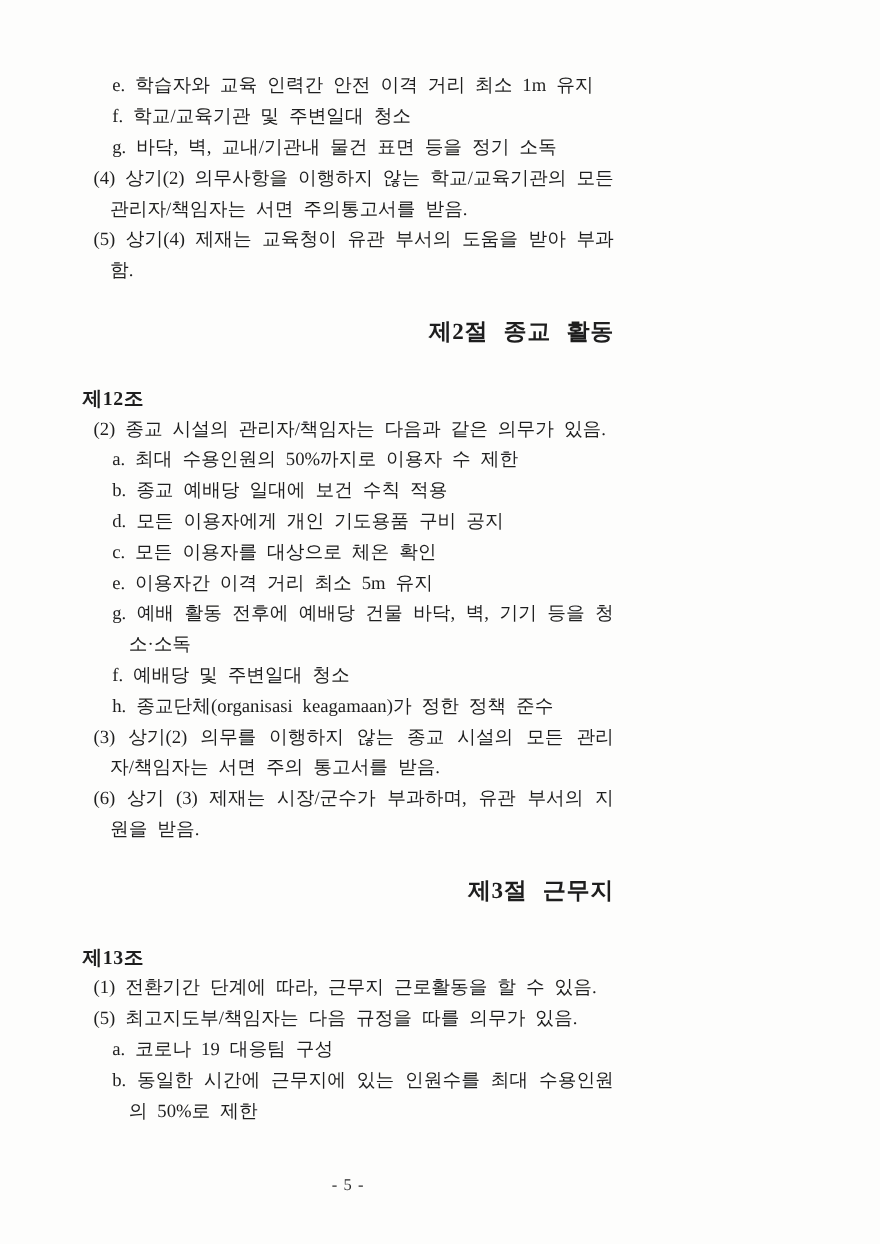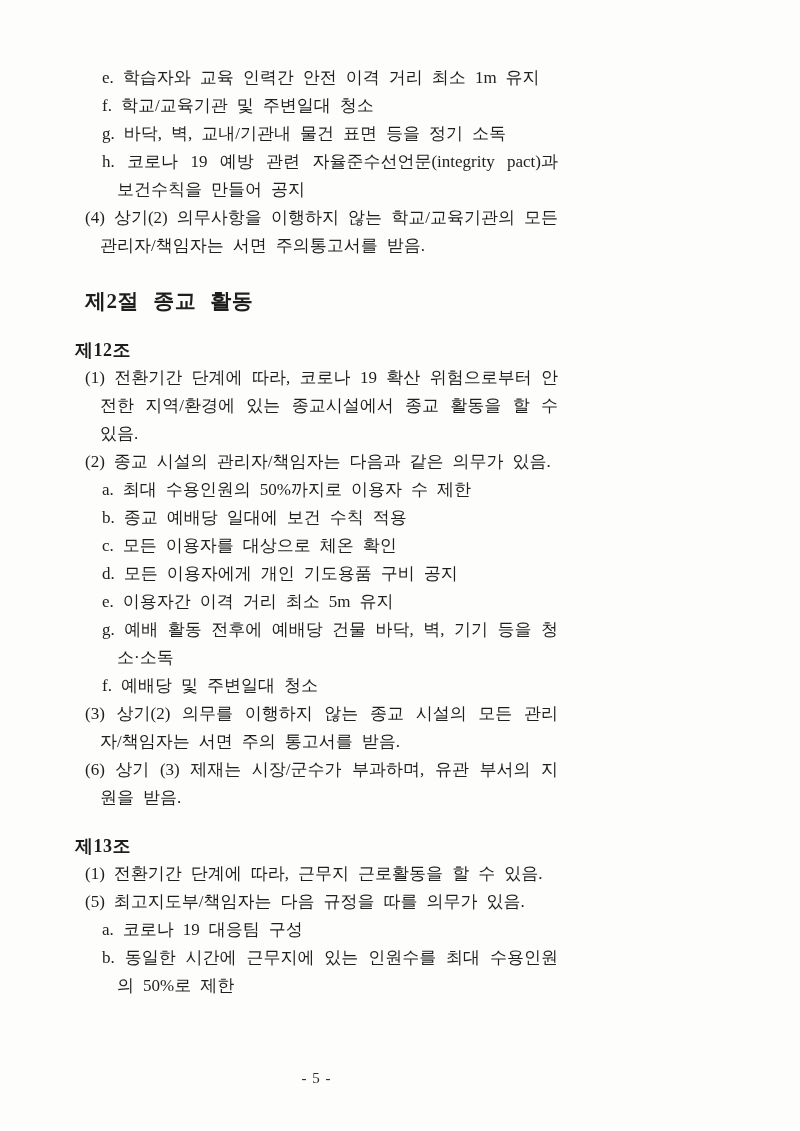--- a/index.html
+++ b/index.html
@@ -32,30 +32,30 @@
   }
   
   .l2 {
     padding-left: 32px;
     text-indent: -15px;
   }
   .section-heading {
     font-size: 21px;
     line-height: 30px;
     font-weight: bold;
-    text-align: left;
+    text-align: right;
     word-spacing: 0.4em;
     margin-top: 26px;
     letter-spacing: 0.5px;
   }
   .article-heading {
     font-size: 18px;
     line-height: 28px;
     font-weight: bold;
-    margin-top: 20px;
+    margin-top: 32px;
     margin-left: -10px;
     letter-spacing: 0.5px;
   }
   .footer {
     position: absolute;
     left: 0;
     right: 0;
     top: 1066px;
     text-align: center;
     font-size: 15px;
@@ -66,37 +66,38 @@
 </style>
 </head>
 <body>
 
 <div class="page">
   <div class="content">
 
     <div class="body-line l2">e. 학습자와 교육 인력간 안전 이격 거리 최소 1m 유지</div>
     <div class="body-line l2">f. 학교/교육기관 및 주변일대 청소</div>
     <div class="body-line l2">g. 바닥, 벽, 교내/기관내 물건 표면 등을 정기 소독</div>
-    <div class="body-line l2">h. 코로나 19 예방 관련 자율준수선언문(integrity pact)과 보건수칙을 만들어 공지</div>
     <div class="body-line l1">(4) 상기(2) 의무사항을 이행하지 않는 학교/교육기관의 모든 관리자/책임자는 서면 주의통고서를 받음.</div>
+    <div class="body-line l1">(5) 상기(4) 제재는 교육청이 유관 부서의 도움을 받아 부과함.</div>
 
     <div class="section-heading">제2절 종교 활동</div>
     <div class="article-heading">제12조</div>
-    <div class="body-line l1">(1) 전환기간 단계에 따라, 코로나 19 확산 위험으로부터 안전한 지역/환경에 있는 종교시설에서 종교 활동을 할 수 있음.</div>
     <div class="body-line l1">(2) 종교 시설의 관리자/책임자는 다음과 같은 의무가 있음.</div>
     <div class="body-line l2">a. 최대 수용인원의 50%까지로 이용자 수 제한</div>
     <div class="body-line l2">b. 종교 예배당 일대에 보건 수칙 적용</div>
+    <div class="body-line l2">d. 모든 이용자에게 개인 기도용품 구비 공지</div>
     <div class="body-line l2">c. 모든 이용자를 대상으로 체온 확인</div>
-    <div class="body-line l2">d. 모든 이용자에게 개인 기도용품 구비 공지</div>
     <div class="body-line l2">e. 이용자간 이격 거리 최소 5m 유지</div>
     <div class="body-line l2">g. 예배 활동 전후에 예배당 건물 바닥, 벽, 기기 등을 청소·소독</div>
     <div class="body-line l2">f. 예배당 및 주변일대 청소</div>
+    <div class="body-line l2">h. 종교단체(organisasi keagamaan)가 정한 정책 준수</div>
     <div class="body-line l1">(3) 상기(2) 의무를 이행하지 않는 종교 시설의 모든 관리자/책임자는 서면 주의 통고서를 받음.</div>
     <div class="body-line l1">(6) 상기 (3) 제재는 시장/군수가 부과하며, 유관 부서의 지원을 받음.</div>
 
+    <div class="section-heading">제3절 근무지</div>
     <div class="article-heading">제13조</div>
     <div class="body-line l1">(1) 전환기간 단계에 따라, 근무지 근로활동을 할 수 있음.</div>
     <div class="body-line l1">(5) 최고지도부/책임자는 다음 규정을 따를 의무가 있음.</div>
     <div class="body-line l2">a. 코로나 19 대응팀 구성</div>
     <div class="body-line l2">b. 동일한 시간에 근무지에 있는 인원수를 최대 수용인원의 50%로 제한</div>
 
   </div>
 
   <div class="footer">- 5 -</div>
 </div>

